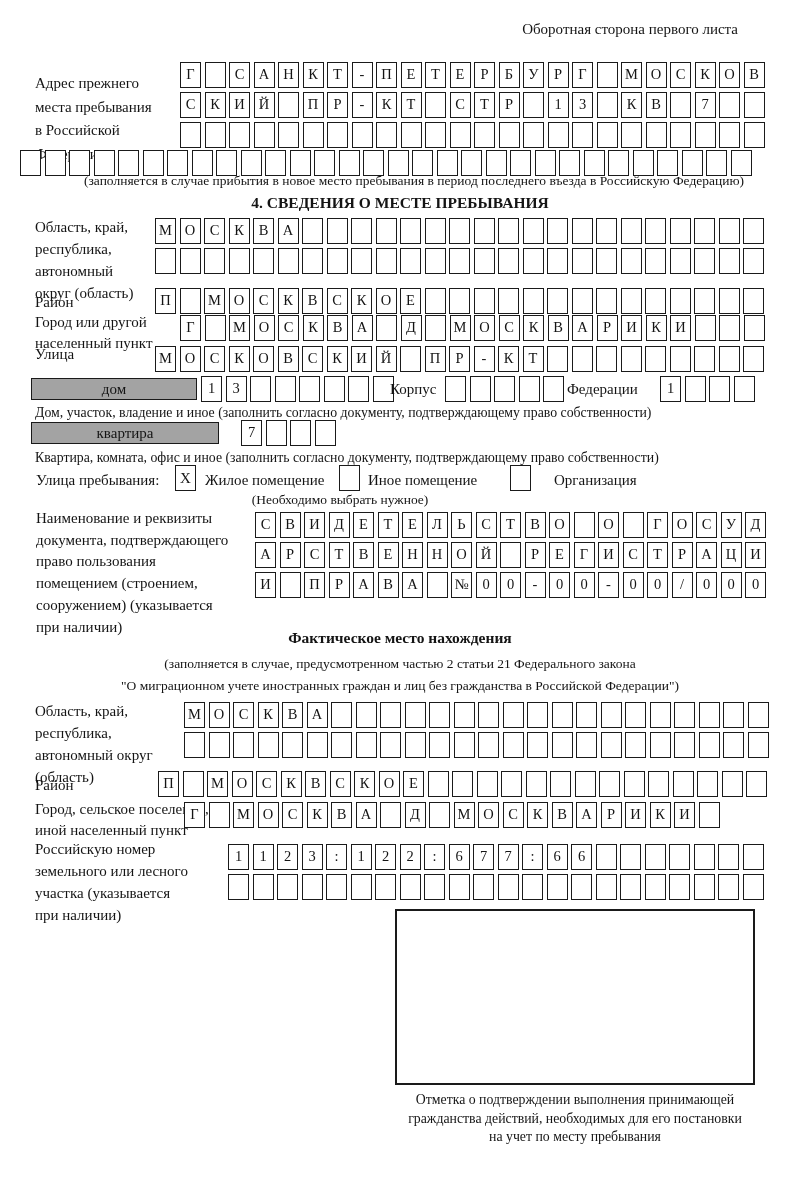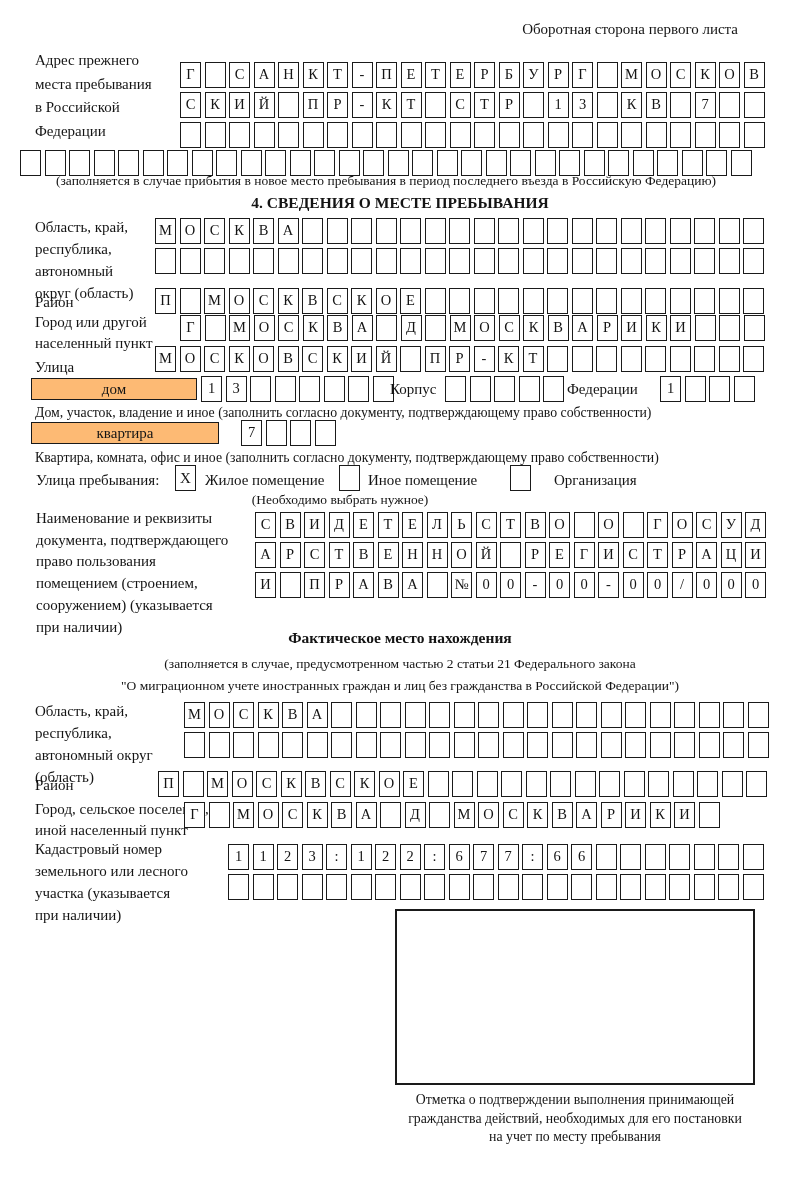--- a/index.html
+++ b/index.html
@@ -8,33 +8,33 @@
   .abs{position:absolute;}
   .cellrow{position:absolute;display:flex;column-gap:3.5px;}
   .cell{box-sizing:border-box;flex:0 0 21px;width:21px;height:26px;border:1.6px solid #1a1a1a;
         font-size:14.5px;line-height:23px;text-align:center;background:#fff;}
   .lbl{font-size:15px;line-height:22px;}
   .lbl4{font-size:15px;line-height:23.5px;}
   .note{font-size:13.5px;line-height:17px;}
   .ctr{text-align:center;}
   .b{font-weight:bold;}
   .wbox{box-sizing:border-box;position:absolute;border:1.6px solid #1a1a1a;display:flex;
-        align-items:center;justify-content:center;font-size:15px;background:#fdba74;}
+        align-items:center;justify-content:center;font-size:15px;background:#a3a3a3;}
   .chk{box-sizing:border-box;position:absolute;width:21px;height:26px;border:1.6px solid #1a1a1a;
        text-align:center;font-size:15px;line-height:24px;background:#fff;}
   .bigbox{box-sizing:border-box;position:absolute;border:2px solid #1a1a1a;background:#fff;}
 </style>
 </head>
 <body>
 
 <div class="page">
 
   <div class="abs lbl" style="top:18px;right:62px;">Оборотная сторона первого листа</div>
 
-  <div class="abs lbl4" style="left:35px;top:49px;width:150px;">
+  <div class="abs lbl4" style="left:35px;top:72px;width:150px;">
       <div>Адрес прежнего</div>
       <div>места пребывания</div>
       <div>в Российской</div>
       <div>Федерации</div>
     </div>
   <div class="cellrow" style="left:180px;top:62px;">
       <span class="cell">Г</span>
       <span class="cell"></span>
       <span class="cell">С</span>
       <span class="cell">А</span>
@@ -136,21 +136,21 @@
       <span class="cell"></span>
       <span class="cell"></span>
       <span class="cell"></span>
       <span class="cell"></span>
       <span class="cell"></span>
       <span class="cell"></span>
       <span class="cell"></span>
       <span class="cell"></span>
       <span class="cell"></span>
     </div>
-  <div class="abs note ctr" style="left:0;top:172px;width:772px;">(заполняется в случае прибытия в новое место пребывания в период последнего въезда в Российскую Федерацию)</div>
+  <div class="abs note ctr" style="left:0;top:172px;width:772px;padding-left:28px;">(заполняется в случае прибытия в новое место пребывания в период последнего въезда в Российскую Федерацию)</div>
 
   <div class="abs lbl b ctr" style="left:0;top:192px;width:800px;font-size:15.5px;">4. СВЕДЕНИЯ О МЕСТЕ ПРЕБЫВАНИЯ</div>
 
   <div class="abs lbl" style="left:35px;top:216px;width:130px;">
       <div>Область, край,</div>
       <div>республика,</div>
       <div>автономный</div>
       <div>округ (область)</div>
     </div>
   <div class="cellrow" style="left:155px;top:218px;">
@@ -261,21 +261,21 @@
       <span class="cell">А</span>
       <span class="cell">Р</span>
       <span class="cell">И</span>
       <span class="cell">К</span>
       <span class="cell">И</span>
       <span class="cell"></span>
       <span class="cell"></span>
       <span class="cell"></span>
     </div>
 
-  <div class="abs lbl" style="left:35px;top:356px;">Улица</div>
+  <div class="abs lbl" style="left:35px;top:343px;">Улица</div>
   <div class="cellrow" style="left:155px;top:346px;">
       <span class="cell">М</span>
       <span class="cell">О</span>
       <span class="cell">С</span>
       <span class="cell">К</span>
       <span class="cell">О</span>
       <span class="cell">В</span>
       <span class="cell">С</span>
       <span class="cell">К</span>
       <span class="cell">И</span>
@@ -538,21 +538,21 @@
       <span class="cell">В</span>
       <span class="cell">А</span>
       <span class="cell">Р</span>
       <span class="cell">И</span>
       <span class="cell">К</span>
       <span class="cell">И</span>
       <span class="cell"></span>
     </div>
 
   <div class="abs lbl" style="left:35px;top:838px;width:185px;">
-      <div>Кадастровый номер</div>
+      <div>Российскую номер</div>
       <div>земельного или лесного</div>
       <div>участка (указывается</div>
       <div>при наличии)</div>
     </div>
   <div class="cellrow" style="left:228px;top:844px;">
       <span class="cell">1</span>
       <span class="cell">1</span>
       <span class="cell">2</span>
       <span class="cell">3</span>
       <span class="cell">:</span>

